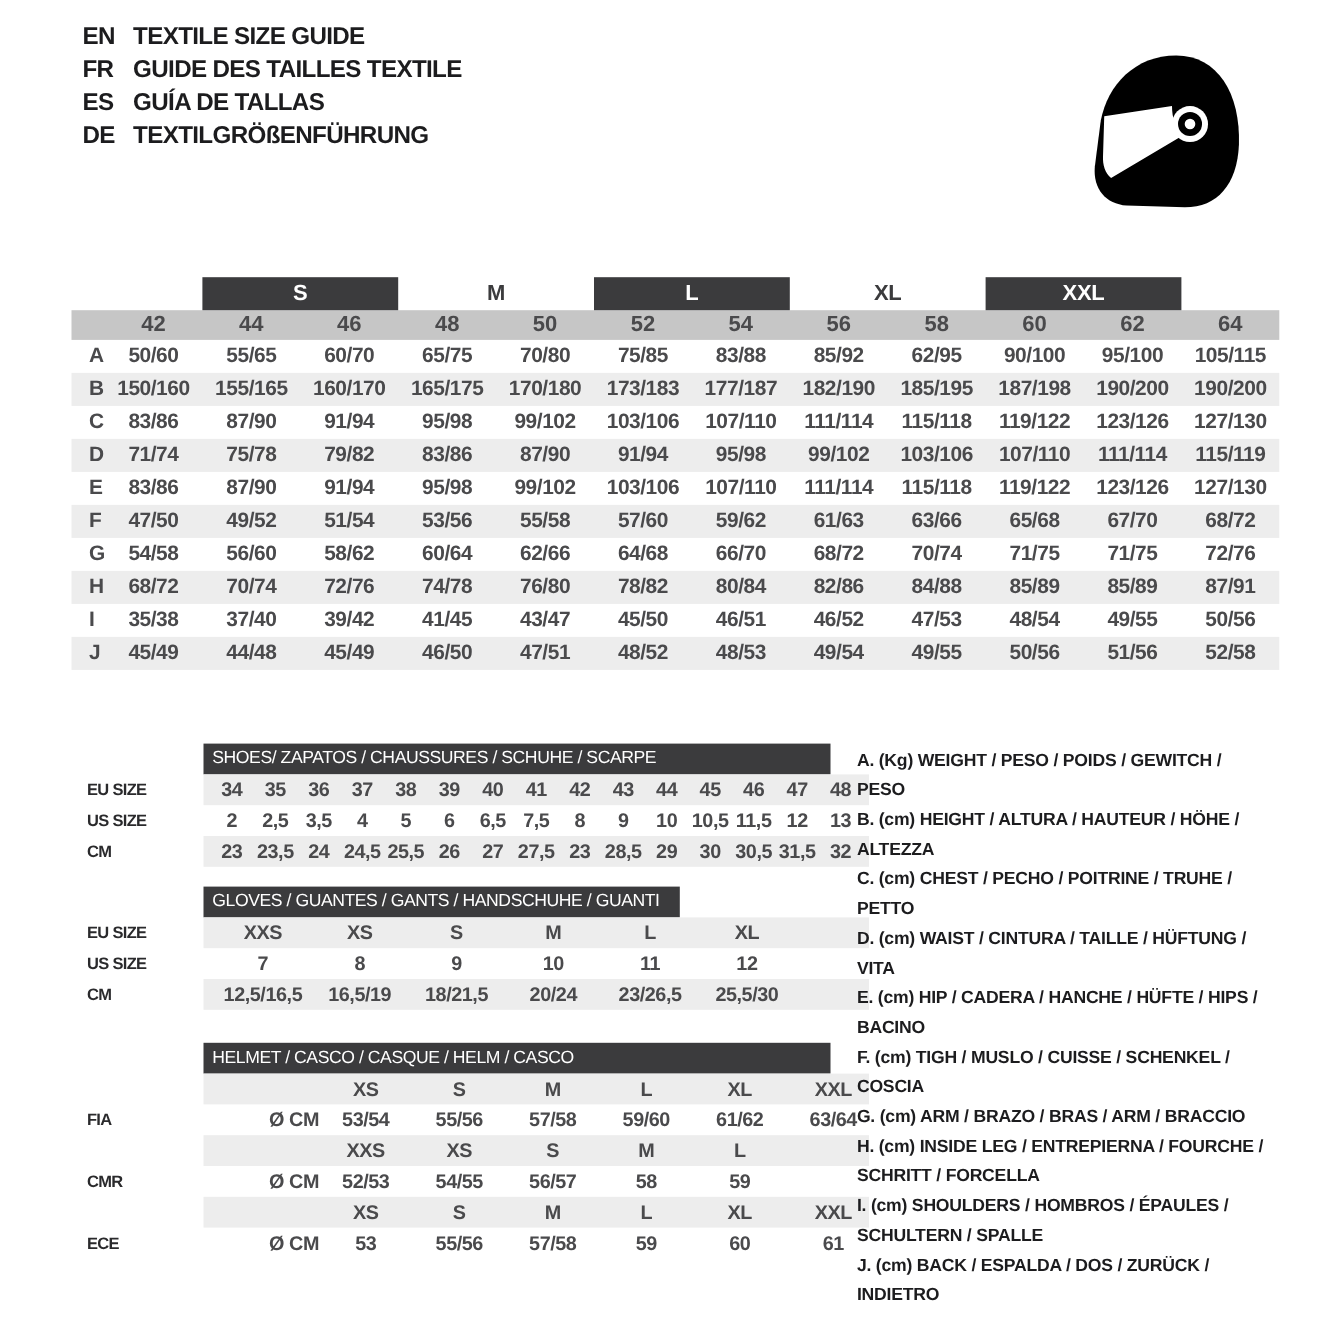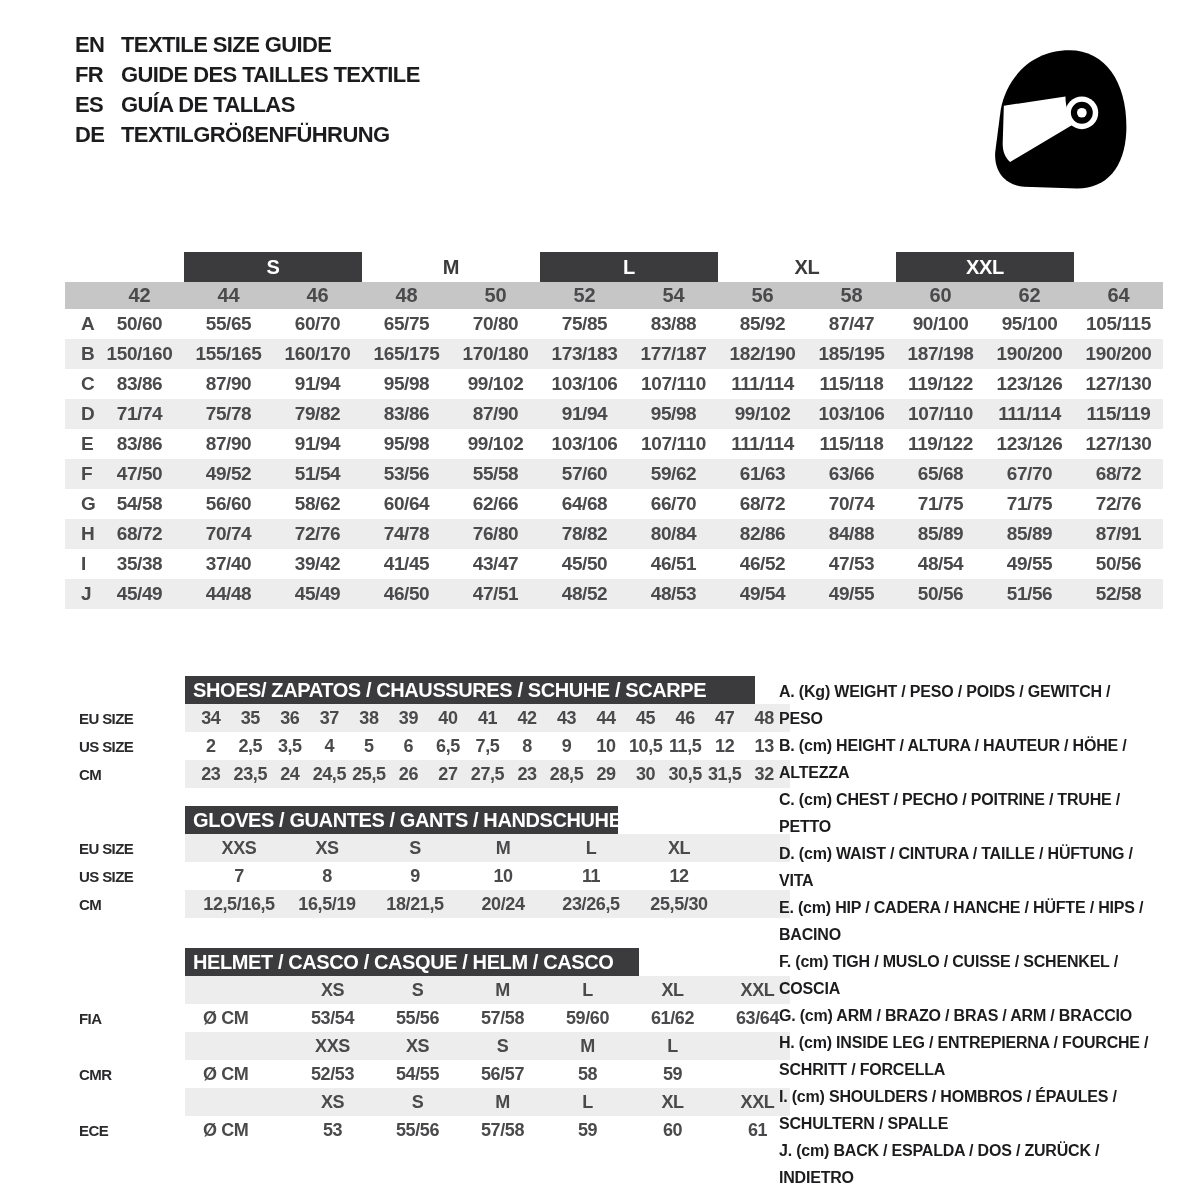--- a/index.html
+++ b/index.html
@@ -5,21 +5,21 @@
   * { margin:0; padding:0; box-sizing:border-box; }
   html,body { background:#fff; }
   body {
     width:1200px; height:1200px;
     font-family:"Liberation Sans", sans-serif;
     color:#4a4a4c;
   }
   .page { position:relative; width:1200px; height:1200px; background:#fff; overflow:hidden; }
 
   
-  .lang-list { position:absolute; left:75px; top:32px; }
+  .lang-list { position:absolute; left:75px; top:20px; }
   .lang-row { display:grid; grid-template-columns:46px auto; align-items:baseline; height:30px; }
   .lang-code, .lang-title { font-weight:bold; font-size:22px; color:#1c1c1e; letter-spacing:-0.6px; white-space:nowrap; }
 
   
   .helmet-icon { position:absolute; left:982px; top:40px; width:156px; height:158px; }
 
   
   .textile { position:absolute; left:65px; top:252px; width:1098px; }
   .tgrid { display:grid; grid-template-columns:30px repeat(12,1fr); }
   .groups-row { height:30px; }
@@ -30,30 +30,30 @@
   .num-cell { display:flex; align-items:center; justify-content:center; font-weight:bold; font-size:20px; color:#4a4a4c; }
   .trow { height:30px; }
   .trows .trow:nth-child(even) { background:#ededed; }
   .tletter { display:flex; align-items:center; padding-left:16px; font-weight:bold; font-size:19px; color:#4a4a4c; }
   .tcell { display:flex; align-items:center; justify-content:center; font-weight:bold; font-size:19px; color:#4a4a4c; letter-spacing:-0.4px; }
 
   
   .lower-left { position:absolute; left:65px; top:676px; width:725px; }
   .lrow { display:grid; grid-template-columns:120px 605px; }
   .lrow-label { display:flex; align-items:center; padding-left:14px; font-weight:bold; font-size:15px; color:#2a2a2c; letter-spacing:-0.6px; white-space:nowrap; }
-  .bar { height:28px; background:#3b3b3d; color:#fff; display:flex; align-items:center; padding-left:8px; font-weight:bold; font-size:20px; letter-spacing:-0.4px; white-space:nowrap; }
+  .bar { height:28px; background:#3b3b3d; color:#fff; display:flex; align-items:center; padding-left:8px; font-weight:normal; font-size:16px; letter-spacing:-0.4px; white-space:nowrap; }
   .bar-shoes { width:570px; }
   .bar-gloves { width:433px; }
-  .bar-helmet { width:454px;text-align:right; }
+  .bar-helmet { width:570px;text-align:right; }
   .content-row { height:28px; display:grid; align-items:center; }
   .shoes-cells { grid-template-columns:repeat(15,1fr); padding:0 6px; }
   .glove-cells { grid-template-columns:repeat(6,88px); padding-left:10px; }
   .helmet-cells { grid-template-columns:95px repeat(6,85px); padding-left:10px; }
   .cell { text-align:center; font-weight:bold; font-size:18px; color:#4a4a4c; letter-spacing:-0.4px; white-space:nowrap; }
-  .cell-left { text-align:left; padding-left:8px; }
+  .cell-left { text-align:right; padding-left:8px; }
   .stripe { background:#ededed; }
   .gap18 { height:18px; }
   .gap30 { height:30px; }
 
   
   .legend { position:absolute; left:779px; top:678px; width:372px; }
   .legend-line { font-weight:bold; font-size:16px; line-height:27px; color:#1c1c1e; letter-spacing:-0.2px; }
 </style>
 </head>
 <body>
@@ -114,21 +114,21 @@
         <div class="tgrid trow">
           <div class="tletter">A</div>
           <div class="tcell">50/60</div>
           <div class="tcell">55/65</div>
           <div class="tcell">60/70</div>
           <div class="tcell">65/75</div>
           <div class="tcell">70/80</div>
           <div class="tcell">75/85</div>
           <div class="tcell">83/88</div>
           <div class="tcell">85/92</div>
-          <div class="tcell">87/47</div>
+          <div class="tcell">62/95</div>
           <div class="tcell">90/100</div>
           <div class="tcell">95/100</div>
           <div class="tcell">105/115</div>
         </div>
         <div class="tgrid trow">
           <div class="tletter">B</div>
           <div class="tcell">150/160</div>
           <div class="tcell">155/165</div>
           <div class="tcell">160/170</div>
           <div class="tcell">165/175</div>

